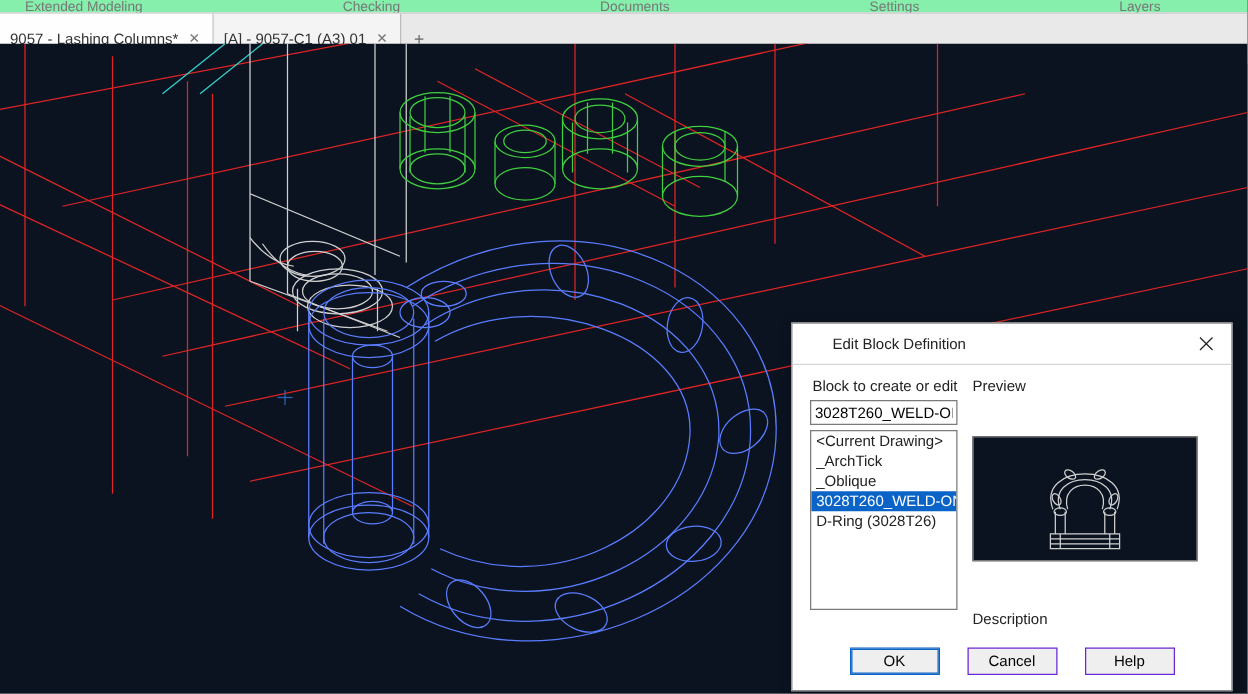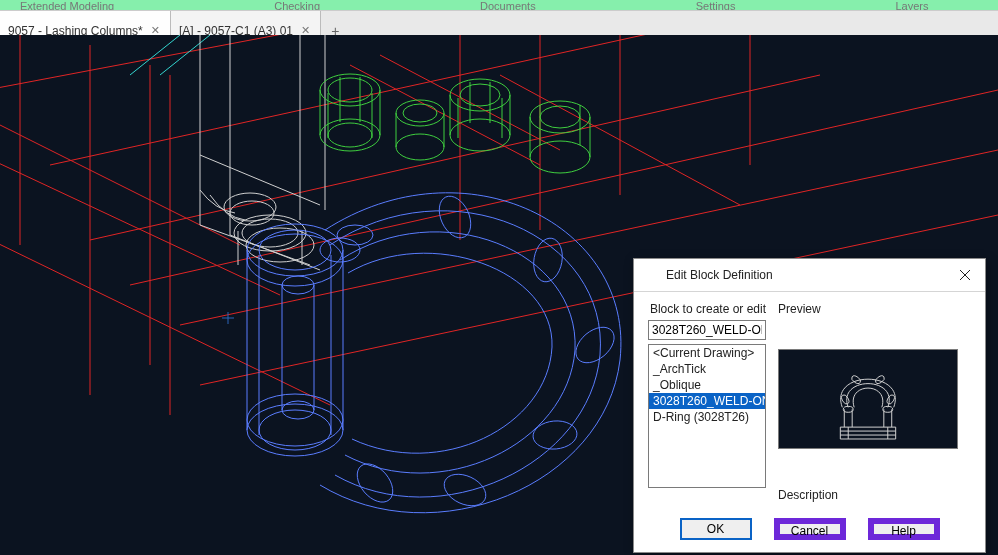--- a/index.html
+++ b/index.html
@@ -166,21 +166,21 @@
     }
 
     .dlg-buttons {
       display: flex; justify-content: center;
       gap: 22px;
       padding: 10px 12px 12px 12px;
     }
     .dlg-buttons button {
       width: 72px; height: 22px;
       background: #efefef;
-      border: 6px solid #6d28d9;
+      border: 1px solid #6d28d9;
       font-size: 12px;
       cursor: pointer;
     }
     .dlg-buttons button.default {
       border: 1px solid #0a63c6;
       box-shadow: inset 0 0 0 1px #0a63c6;
     }
     
     
     .wf-red   { stroke: #e02525; }

